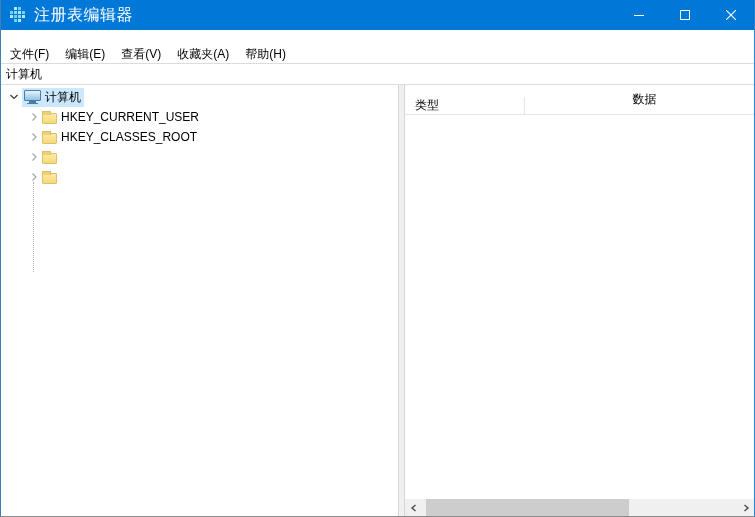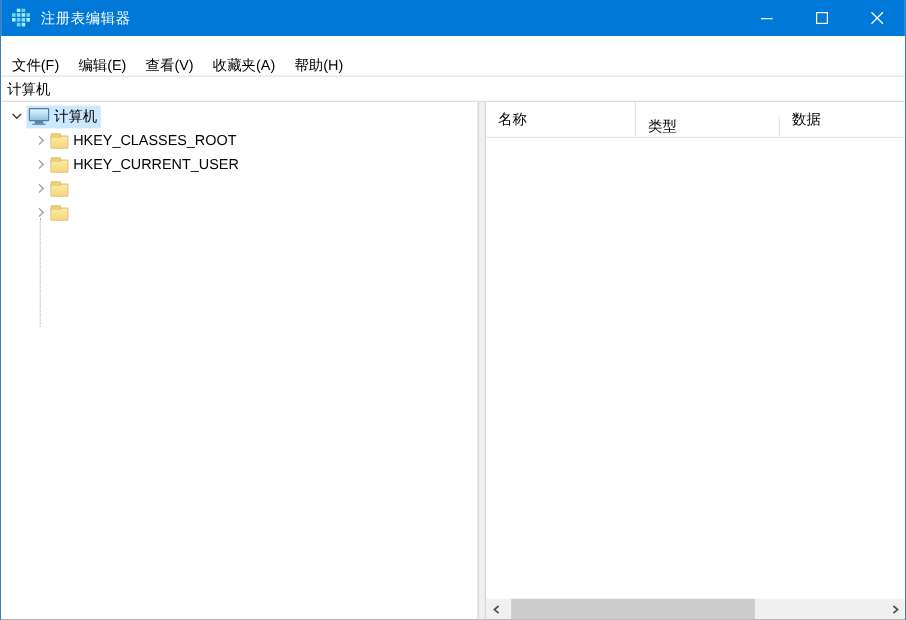--- a/index.html
+++ b/index.html
@@ -9,21 +9,21 @@
     font-size:12px; color:#000; background:#fff;
   }
   .window {
     width:755px; height:517px; display:flex; flex-direction:column;
     border-left:1px solid #3e7fb6; border-right:1px solid #2a84cc;
     border-bottom:1px solid #8a8a8a; background:#fff;
   }
   
   .titlebar { flex:0 0 30px; background:#0078d7; display:flex; align-items:center; color:#fff; }
   .app-icon { width:16px; height:16px; margin:0 8px 0 9px; flex:0 0 16px; }
-  .title-text { font-size:12px; letter-spacing:0.5px; }
+  .title-text { font-size:16px; letter-spacing:0.5px; }
   .caption-btns { margin-left:auto; display:flex; height:30px; }
   .cap-btn { width:46px; height:30px; display:flex; align-items:center; justify-content:center; }
   
   .menubar { flex:0 0 22px; display:flex; align-items:stretch; border-bottom:1px solid #dcdcdc; padding-left:1px; background:#fff; }
   .menu-item { display:flex; align-items:center; padding:0 8px;margin-top:16px; }
   
   .addressbar { flex:0 0 21px; display:flex; align-items:center; padding-left:5px; border-bottom:1px solid #dcdcdc; background:#fff; }
   
   .main { flex:1; display:flex; min-height:0; background:#fff; }
   .tree-pane { width:397px; position:relative; overflow:hidden; padding-top:2px; }
@@ -41,21 +41,21 @@
   .pc { width:17px; height:15px; display:flex; flex-direction:column; align-items:center; }
   .pc-screen { width:17px; height:11px; border:1px solid #4e7ca3; background:linear-gradient(180deg,#e4f4fc,#8fc3e4); border-radius:1px; }
   .pc-base { width:7px; height:2px; background:#4e7ca3; }
   .pc-foot { width:11px; height:1px; background:#4e7ca3; }
   
   .folder { width:15px; height:11px; position:relative; background:linear-gradient(180deg,#fdeaa7,#f6d877); border:1px solid #dfc06a; border-radius:1px; margin-top:2px; flex:0 0 15px; }
   .folder::before { content:""; position:absolute; top:-3px; left:-1px; width:7px; height:3px; background:#eccf77; border:1px solid #dfc06a; border-bottom:none; border-radius:1px 1px 0 0; }
   
   .list-header { flex:0 0 26px; display:flex; border-bottom:1px solid #e6e6e6; background:#fff; }
   .colhead { display:flex; align-items:center; padding-left:10px; border-right:1px solid #e6e6e6; }
-  .col-name { width:125px; } .col-type { width:120px;margin-top:12px; } .col-data { flex:1; border-right:none; }
+  .col-name { width:125px; } .col-type { width:120px;margin-top:12px; } .col-data { flex:1; border-right:none;justify-content:center; }
   .list-body { flex:1; background:#fff; }
   
   .hscroll { position:absolute; left:0; right:0; bottom:0; height:17px; background:#f0f0f0; display:flex; align-items:stretch; }
   .sb-btn { width:17px; display:flex; align-items:center; justify-content:center; flex:0 0 17px; }
   .sb-track { flex:1; position:relative; }
   .sb-thumb { position:absolute; left:4px; top:0; height:17px; width:203px; background:#cdcdcd; }
 </style>
 </head>
 <body>
 
@@ -132,31 +132,31 @@
         </span>
       </div>
 
       <div class="tree-row child">
         <span class="chev">
           <svg width="10" height="10">
               <polyline points="3.5,1.5 7,5 3.5,8.5" fill="none" stroke="#a6a6a6" stroke-width="1.2"></polyline>
             </svg>
         </span>
         <span class="folder"></span>
+        <span class="lbl">HKEY_CURRENT_USER</span>
+      </div>
+
+      <div class="tree-row child">
+        <span class="chev">
+          <svg width="10" height="10">
+              <polyline points="3.5,1.5 7,5 3.5,8.5" fill="none" stroke="#a6a6a6" stroke-width="1.2"></polyline>
+            </svg>
+        </span>
+        <span class="folder"></span>
         <span class="lbl">HKEY_CLASSES_ROOT</span>
-      </div>
-
-      <div class="tree-row child">
-        <span class="chev">
-          <svg width="10" height="10">
-              <polyline points="3.5,1.5 7,5 3.5,8.5" fill="none" stroke="#a6a6a6" stroke-width="1.2"></polyline>
-            </svg>
-        </span>
-        <span class="folder"></span>
-        <span class="lbl">HKEY_CURRENT_USER</span>
       </div>
 
       <div class="tree-row child">
         <span class="chev">
           <svg width="10" height="10">
               <polyline points="3.5,1.5 7,5 3.5,8.5" fill="none" stroke="#a6a6a6" stroke-width="1.2"></polyline>
             </svg>
         </span>
         <span class="folder"></span>
       </div>
@@ -169,23 +169,20 @@
             </svg>
         </span>
         <span class="folder"></span>
       </div>
     </div>
 
     <div class="splitter"></div>
 
     <div class="list-pane">
       <div class="list-header">
-        <div class="colhead col-name">
-          <span>名称</span>
-        </div>
         <div class="colhead col-type">
           <span>类型</span>
         </div>
         <div class="colhead col-data">
           <span>数据</span>
         </div>
       </div>
       <div class="list-body"></div>
 
       <div class="hscroll">

